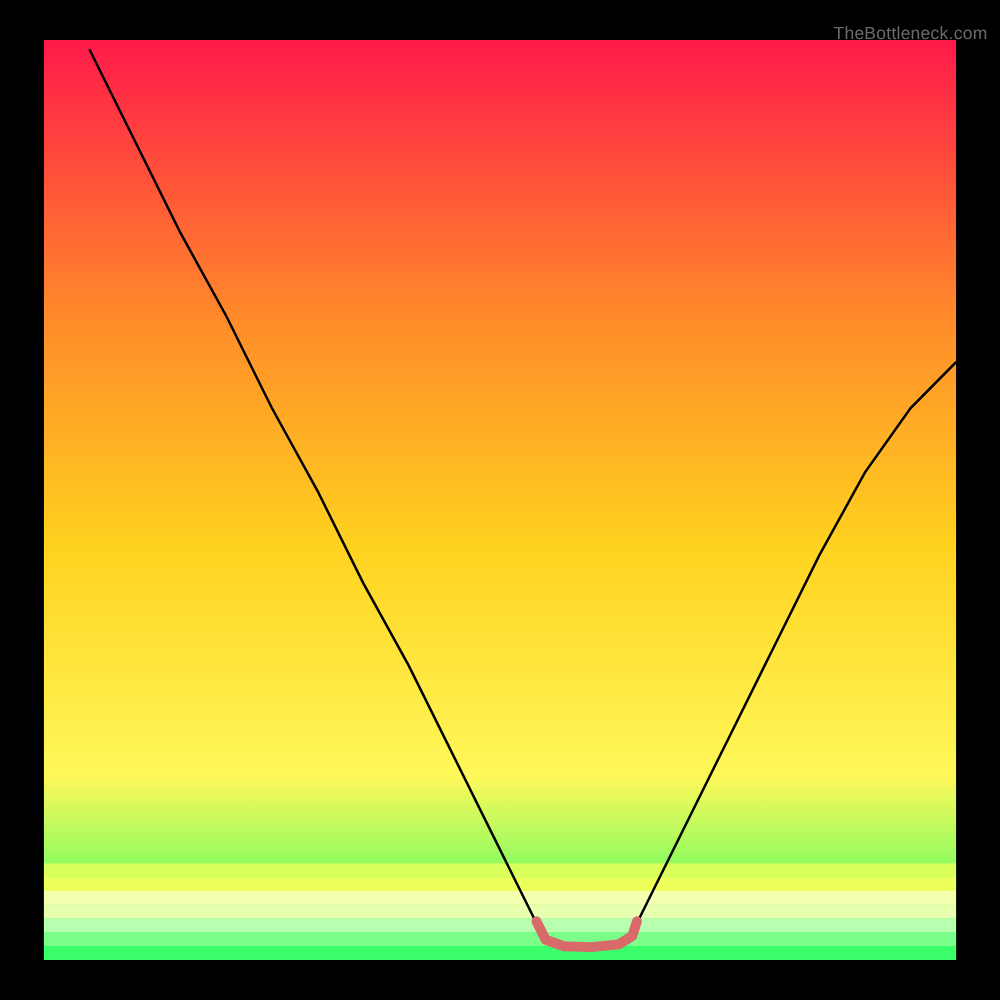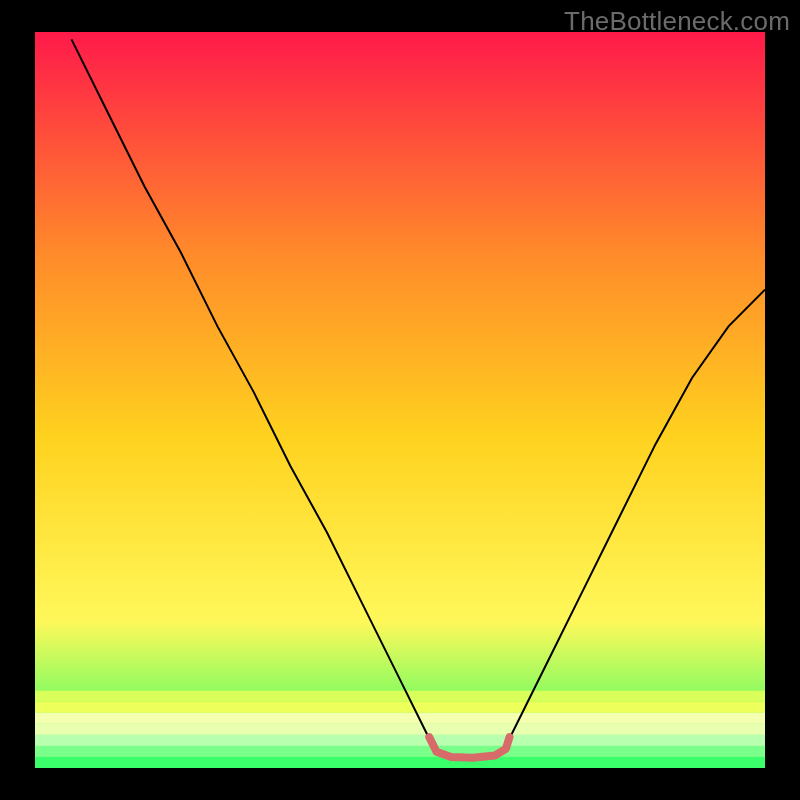--- a/index.html
+++ b/index.html
@@ -5,24 +5,24 @@
   * { margin: 0; padding: 0; box-sizing: border-box; }
   html, body { width: 800px; height: 800px; background: #000; overflow: hidden; }
   .container {
     position: relative;
     width: 800px;
     height: 800px;
     background: #000;
   }
   .watermark {
     position: absolute;
-    top: 6px;
+    top: 18px;
     right: 10px;
     font-family: Arial, Helvetica, sans-serif;
-    font-size: 26px;
+    font-size: 14px;
     font-weight: 500;
     color: #6b6b6b;
     letter-spacing: 0.2px;
     z-index: 10;
     margin-left: 12px;
   }
   .plot-wrap {
     position: absolute;
     left: 35px;
     top: 32px;

